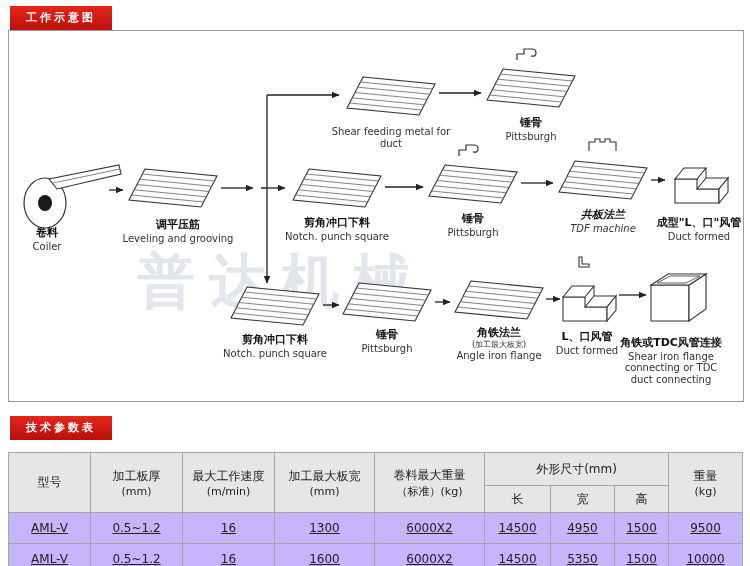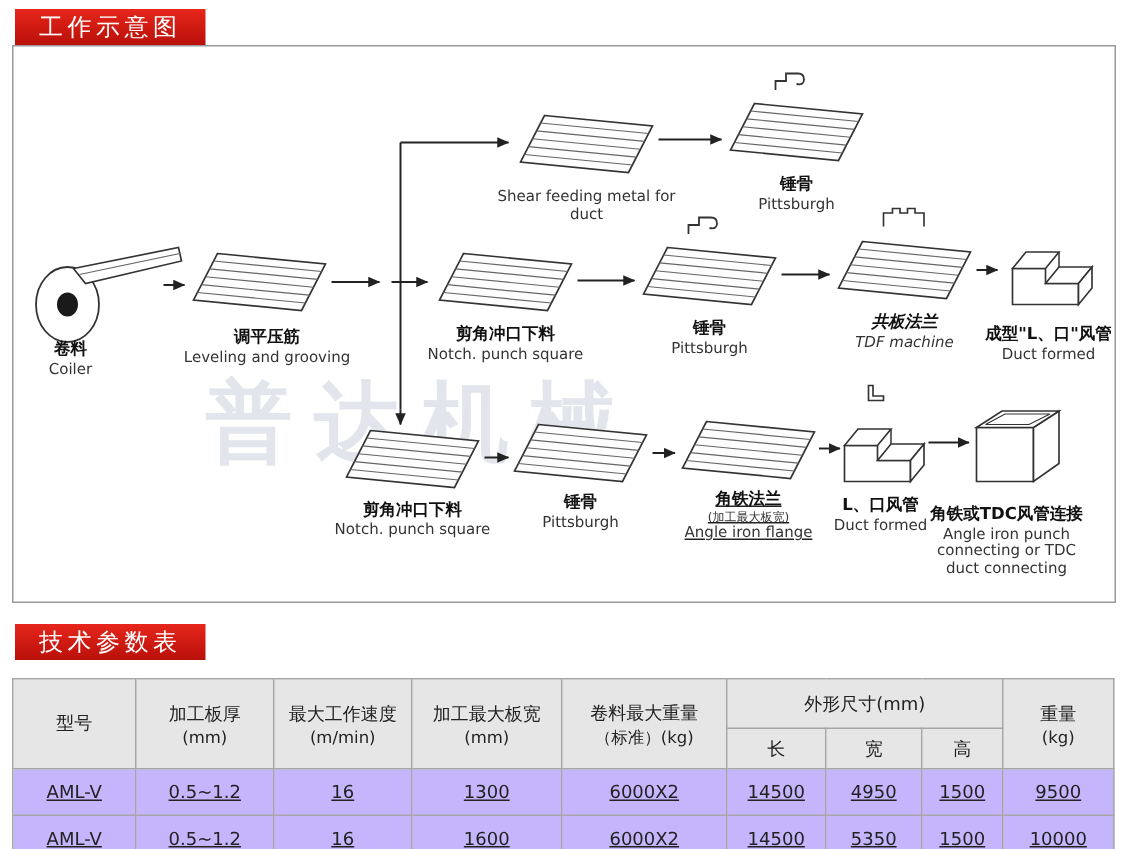--- a/index.html
+++ b/index.html
@@ -1,20 +1,20 @@
 <!DOCTYPE html>
 <html><head>
 <meta charset="utf-8">
 <style>
   html,body{margin:0;padding:0;background:#fff;}
   .page{position:relative;width:750px;height:566px;background:#fff;overflow:hidden;
         font-family:"DejaVu Sans","Liberation Sans",sans-serif;color:#222;}
   .banner{position:absolute;left:10px;height:24px;line-height:24px;padding:0 16px;
-          background:linear-gradient(180deg,#e6261c,#b91009);color:#fff;font-weight:normal;
-          font-size:16px;letter-spacing:3px;}
+          background:linear-gradient(180deg,#e6261c,#b91009);color:#fff;font-weight:bold;
+          font-size:11px;letter-spacing:3px;}
   .diagram-box{position:absolute;left:8px;top:30px;width:734px;height:370px;
                border:1px solid #999;background:#fff;}
   .flow{position:absolute;left:0;top:0;}
   .watermark{position:absolute;left:128px;top:212px;font-size:58px;font-weight:bold;
              color:rgba(150,165,185,0.28);letter-spacing:14px;white-space:nowrap;
              pointer-events:none;}
   .dlabel{position:absolute;text-align:center;line-height:1.15;}
   .dlabel .cn{font-size:11px;color:#111;font-weight:600;}
   .dlabel .note{font-size:8px;color:#333;}
   .dlabel .en{font-size:10px;color:#333;margin-top:1px;}
@@ -150,32 +150,32 @@
       <div class="en">Duct formed</div>
     </div>
     <div class="dlabel" style="left:206px;top:303px;width:120px;">
       <div class="cn">剪角冲口下料</div>
       <div class="en">Notch. punch square</div>
     </div>
     <div class="dlabel" style="left:328px;top:298px;width:100px;">
       <div class="cn">锤骨</div>
       <div class="en">Pittsburgh</div>
     </div>
-    <div class="dlabel" style="left:432px;top:296px;width:116px;text-decoration:underline;">
+    <div class="dlabel" style="left:432px;top:296px;width:116px;">
       <div class="cn">角铁法兰</div>
       <div class="note">(加工最大板宽)</div>
       <div class="en">Angle iron flange</div>
     </div>
     <div class="dlabel" style="left:536px;top:300px;width:84px;">
       <div class="cn">L、口风管</div>
       <div class="en">Duct formed</div>
     </div>
     <div class="dlabel" style="left:606px;top:306px;width:112px;">
       <div class="cn">角铁或TDC风管连接</div>
-      <div class="en">Angle iron punch connecting or TDC duct connecting</div>
+      <div class="en">Shear iron flange connecting or TDC duct connecting</div>
     </div>
   </div>
 
   <div class="banner" style="top:416px;">
     <span>技术参数表</span>
   </div>
 
   <table class="spec-table">
     <colgroup>
       <col style="width:82px">

